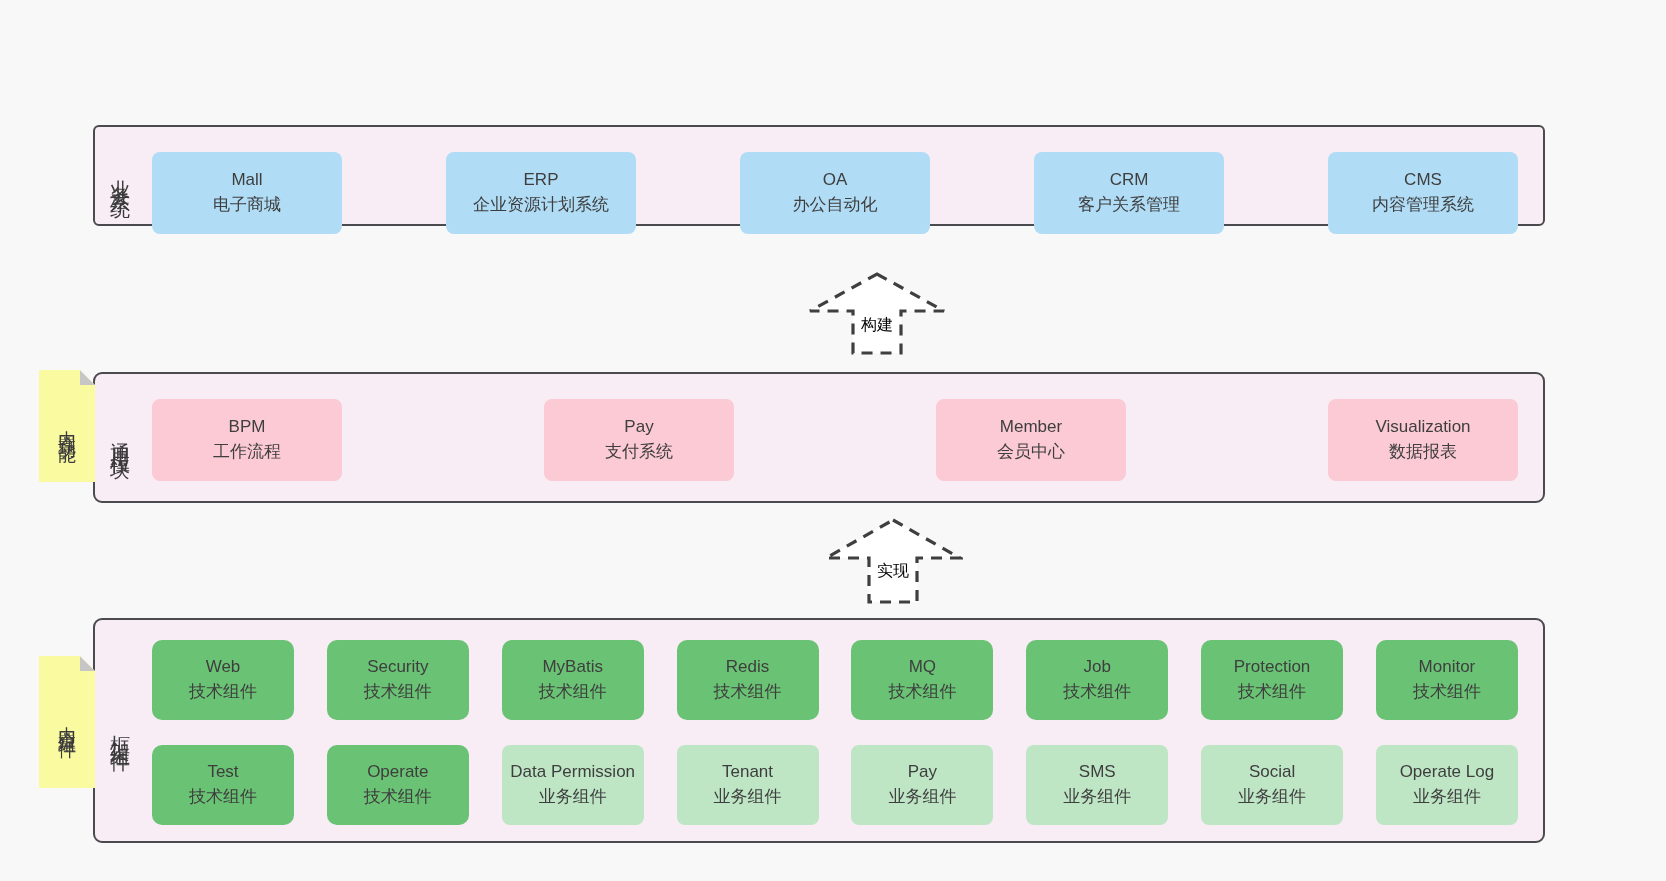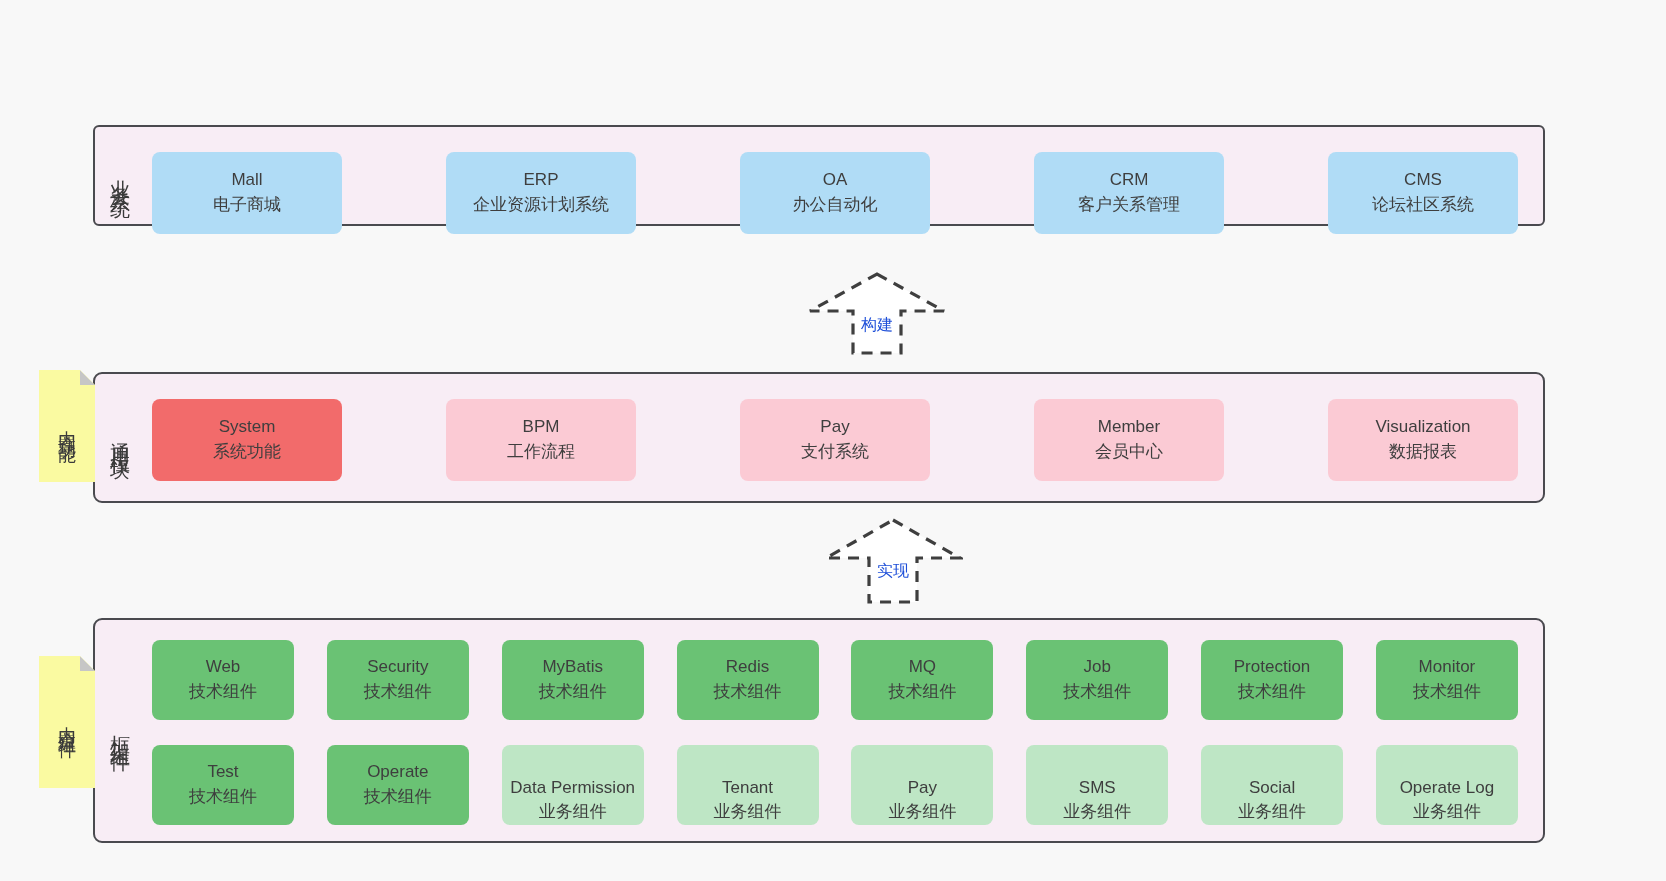--- a/index.html
+++ b/index.html
@@ -30,39 +30,39 @@
   .box{
     border-radius:8px;
     display:flex;flex-direction:column;align-items:center;justify-content:center;
     text-align:center;font-size:17px;line-height:1.45;
   }
   .w190{width:190px;height:82px;}
   .w142{width:142px;height:80px;}
   .v-blue  {background:var(--blue,#b0dcf6);}
   .v-red   {background:var(--red,#f26b6b);}
   .v-pink  {background:var(--pink,#fbcad4);}
-  .v-green {background:var(--green,#6ac274);}
-  .v-lgreen{background:var(--green-light,#bee6c5);justify-content:flex-end;}
+  .v-green {background:var(--green,#6ac274);border-radius:10px;}
+  .v-lgreen{background:var(--green-light,#bee6c5);}
   .note{
     position:absolute;left:39px;width:56px;z-index:2;
     background:var(--note-yellow,#fafaa1);
     clip-path:polygon(0 0,calc(100% - 15px) 0,100% 15px,100% 100%,0 100%);
     display:flex;align-items:center;justify-content:center;
   }
   .note .vtext{font-size:18px;letter-spacing:5px;}
   .fold{
     position:absolute;top:0;right:0;width:15px;height:15px;
     background:var(--fold-gray,#c6c6c6);
     clip-path:polygon(0 0,100% 100%,0 100%);
   }
   .arrow{position:absolute;width:140px;height:88px;}
   .arrow svg{display:block;width:100%;height:100%;}
   .arrow-label{
     position:absolute;left:0;right:0;top:44px;text-align:center;
-    font-size:16px;color:#1d4ed8;background:#ffffff;
+    font-size:16px;color:#000000;background:#ffffff;
     width:38px;margin:0 auto;
   }
 </style>
 </head>
 <body>
 
 <div class="band" style="top:125px;height:101px;border-radius:6px;">
   <div class="band-label">
     <span class="vtext">业务系统</span>
   </div>
@@ -78,21 +78,21 @@
     <div class="box w190 v-blue">
       <div>OA</div>
       <div>办公自动化</div>
     </div>
     <div class="box w190 v-blue">
       <div>CRM</div>
       <div>客户关系管理</div>
     </div>
     <div class="box w190 v-blue">
       <div>CMS</div>
-      <div>论坛社区系统</div>
+      <div>内容管理系统</div>
     </div>
   </div>
 </div>
 
 <div class="arrow" style="left:807px;top:271px;height:85px;">
   <svg viewBox="0 0 140 85">
     <path d="M70 3 L137 40 L94 40 L94 82 L46 82 L46 40 L3 40 Z" fill="#ffffff" stroke="#3f3f3f" stroke-width="3.2" stroke-dasharray="11 8" stroke-linejoin="miter"></path>
   </svg>
   <span class="arrow-label">构建</span>
 </div>
@@ -100,24 +100,20 @@
 <div class="note" style="top:370px;height:112px;">
   <span class="fold"></span>
   <span class="vtext">内置功能</span>
 </div>
 
 <div class="band" style="top:372px;height:131px;">
   <div class="band-label">
     <span class="vtext">通用模块</span>
   </div>
   <div class="box-row" style="top:25px;">
-    <div class="box w190 v-red">
-      <div>System</div>
-      <div>系统功能</div>
-    </div>
     <div class="box w190 v-pink">
       <div>BPM</div>
       <div>工作流程</div>
     </div>
     <div class="box w190 v-pink">
       <div>Pay</div>
       <div>支付系统</div>
     </div>
     <div class="box w190 v-pink">
       <div>Member</div>

